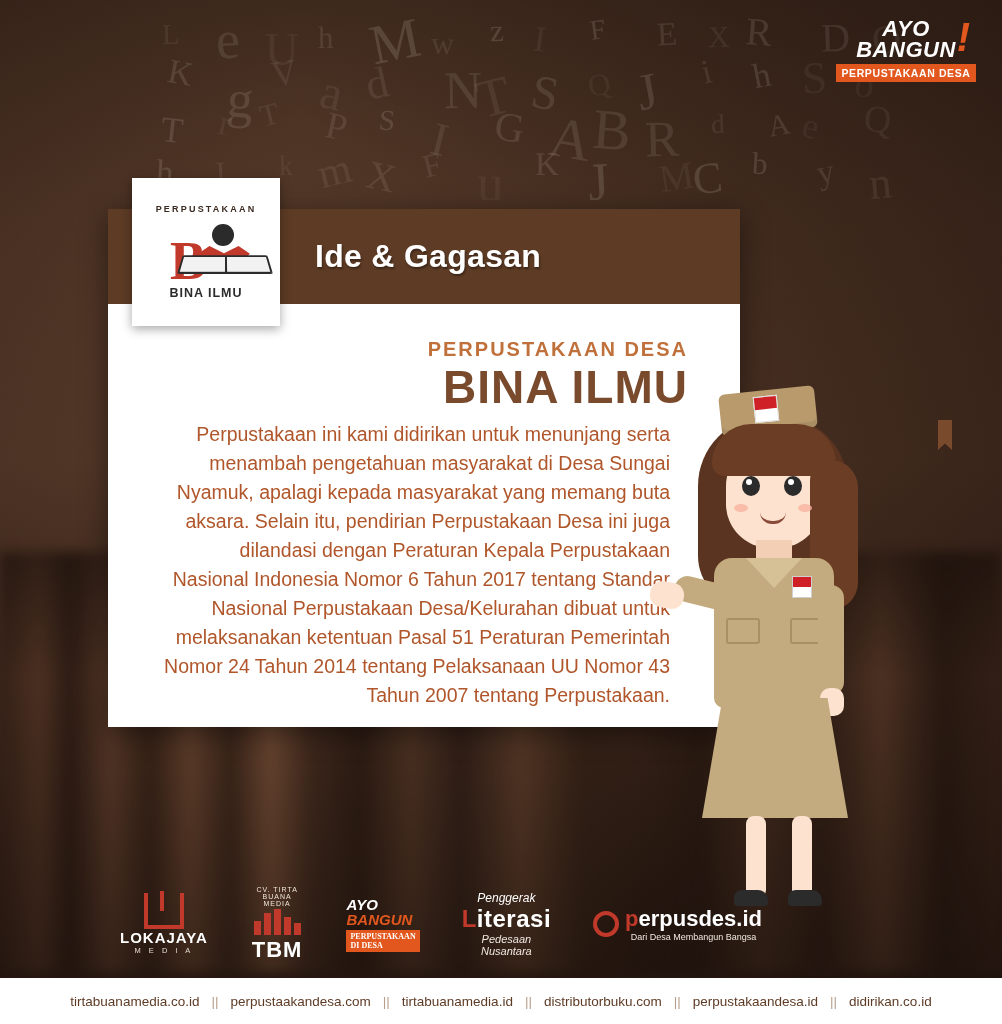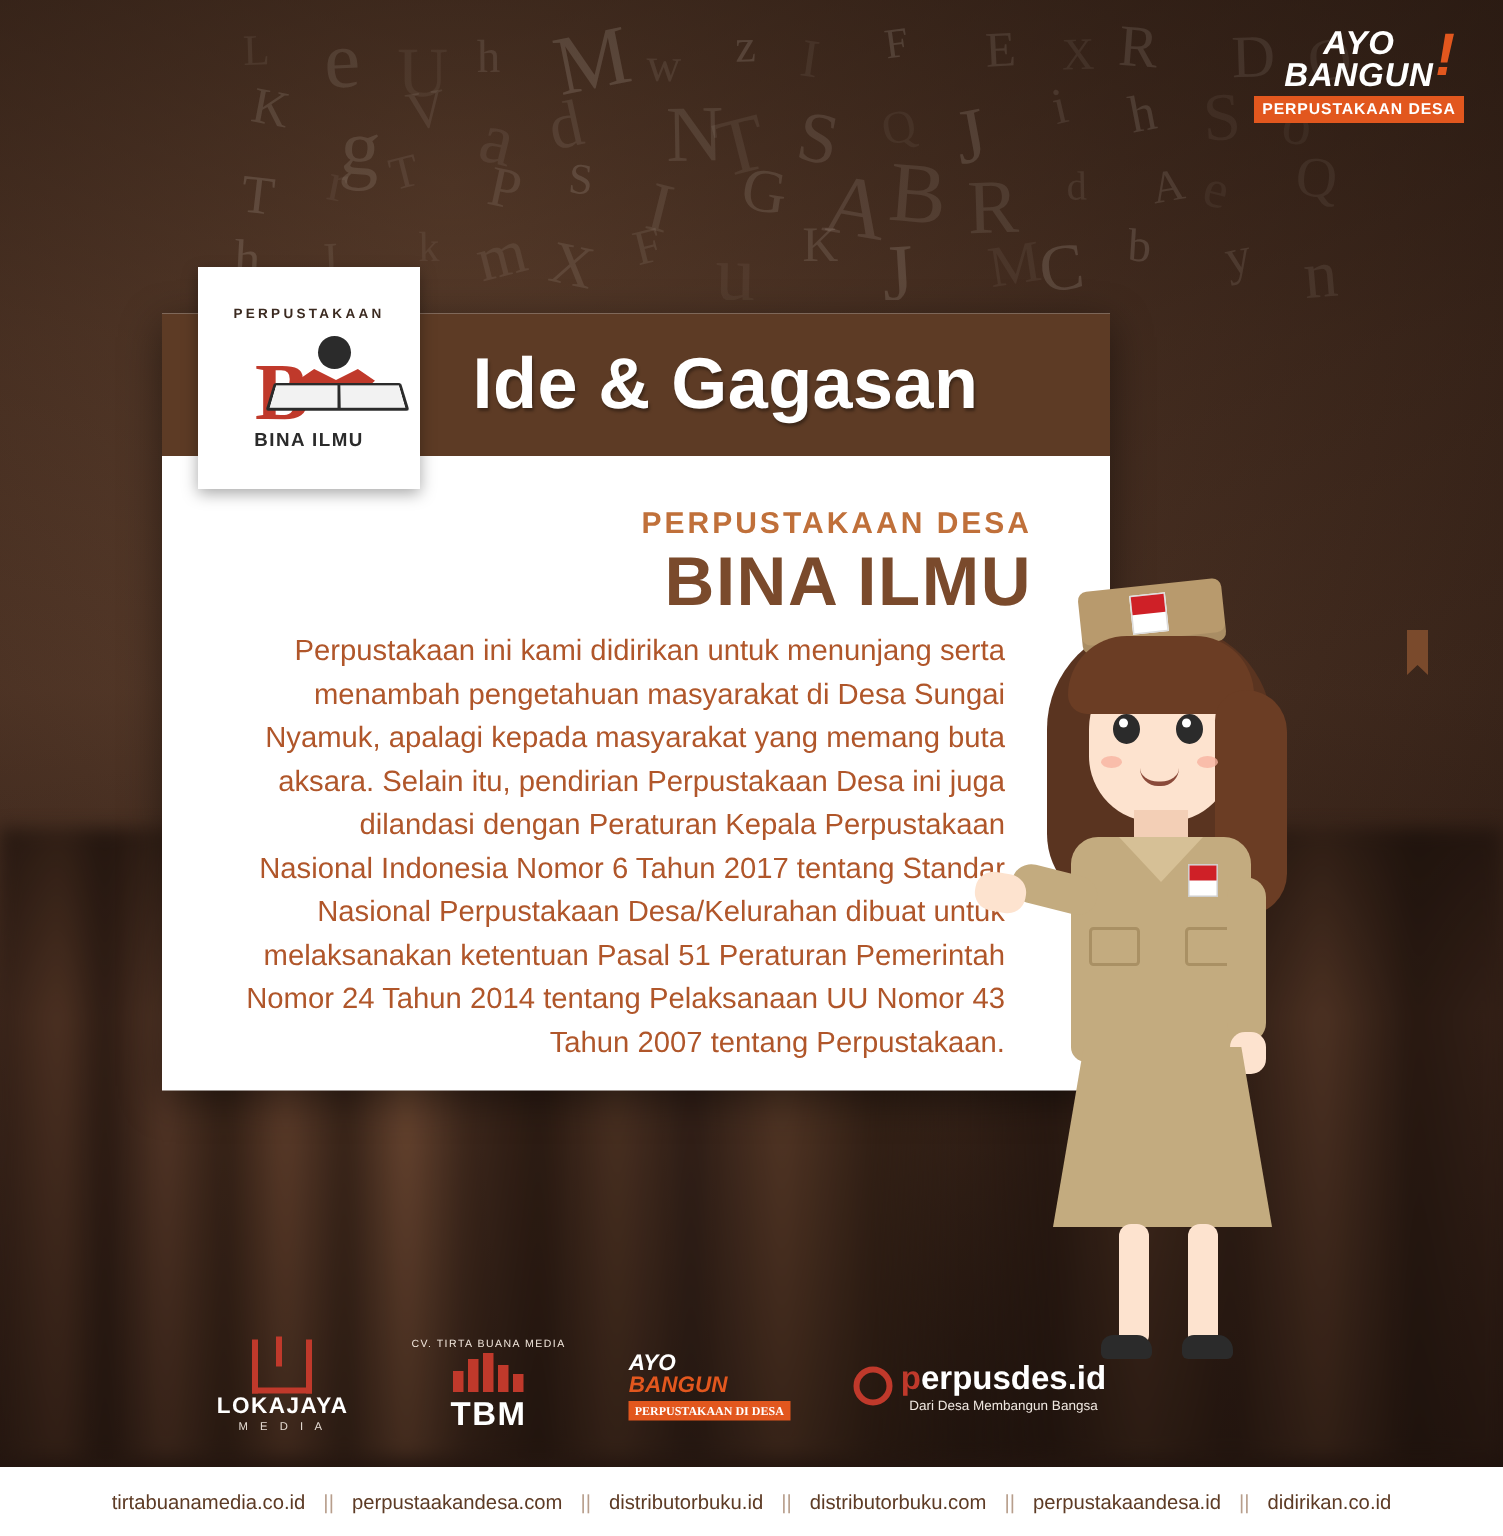--- a/index.html
+++ b/index.html
@@ -92,21 +92,21 @@
     position: absolute; left: 108px; top: 209px; width: 632px; height: 518px;
     background: #ffffff;
     box-shadow: 0 6px 26px rgba(0,0,0,0.45);
   }
   .card-header {
     position: absolute; left: 108px; top: 209px; width: 632px; height: 95px;
     background: #5d3b25;
     display: flex; align-items: center;
   }
   .card-header .hdr-title {
-    color: #ffffff; font-size: 48px; font-weight: bold; letter-spacing: .3px;
+    color: #ffffff; font-size: 32px; font-weight: bold; letter-spacing: .3px;
     margin-left: 207px;
     text-shadow: 1px 2px 2px rgba(0,0,0,0.35);
   }
 
   
   .bina-logo {
     position: absolute; left: 132px; top: 178px; width: 148px; height: 148px;
     background: #ffffff;
     box-shadow: 0 3px 10px rgba(0,0,0,0.35);
     padding: 22px;
@@ -381,38 +381,43 @@
       </div>
       <div class="p-name">TBM</div>
     </div>
 
     <div class="p-item p-ayo">
       <div class="l1">AYO</div>
       <div class="l2">BANGUN</div>
       <div class="p-sub">PERPUSTAKAAN DI DESA</div>
     </div>
 
+    <div class="p-item p-lit">
+      <div class="l1">Penggerak</div>
+      <div class="l2"><b>L</b><span>iterasi</span></div>
+      <div class="l3">Pedesaan Nusantara</div>
+    </div>
 
     <div class="p-item p-perp">
       <div class="ring"></div>
       <div>
         <div class="t1"><b>p</b><span>erpusdes.id</span></div>
         <div class="t2">Dari Desa Membangun Bangsa</div>
       </div>
     </div>
 
   </div>
 
   <div class="footer">
     <div class="f-list" id="footerList">
         <span class="f-link">tirtabuanamedia.co.id</span>
         <span class="f-sep">||</span>
         <span class="f-link">perpustaakandesa.com</span>
         <span class="f-sep">||</span>
-        <span class="f-link">distributorbuku.id</span>
+        <span class="f-link">tirtabuanamedia.id</span>
         <span class="f-sep">||</span>
         <span class="f-link">distributorbuku.com</span>
         <span class="f-sep">||</span>
         <span class="f-link">perpustakaandesa.id</span>
         <span class="f-sep">||</span>
         <span class="f-link">didirikan.co.id</span>
       </div>
   </div>
 
 </div>

